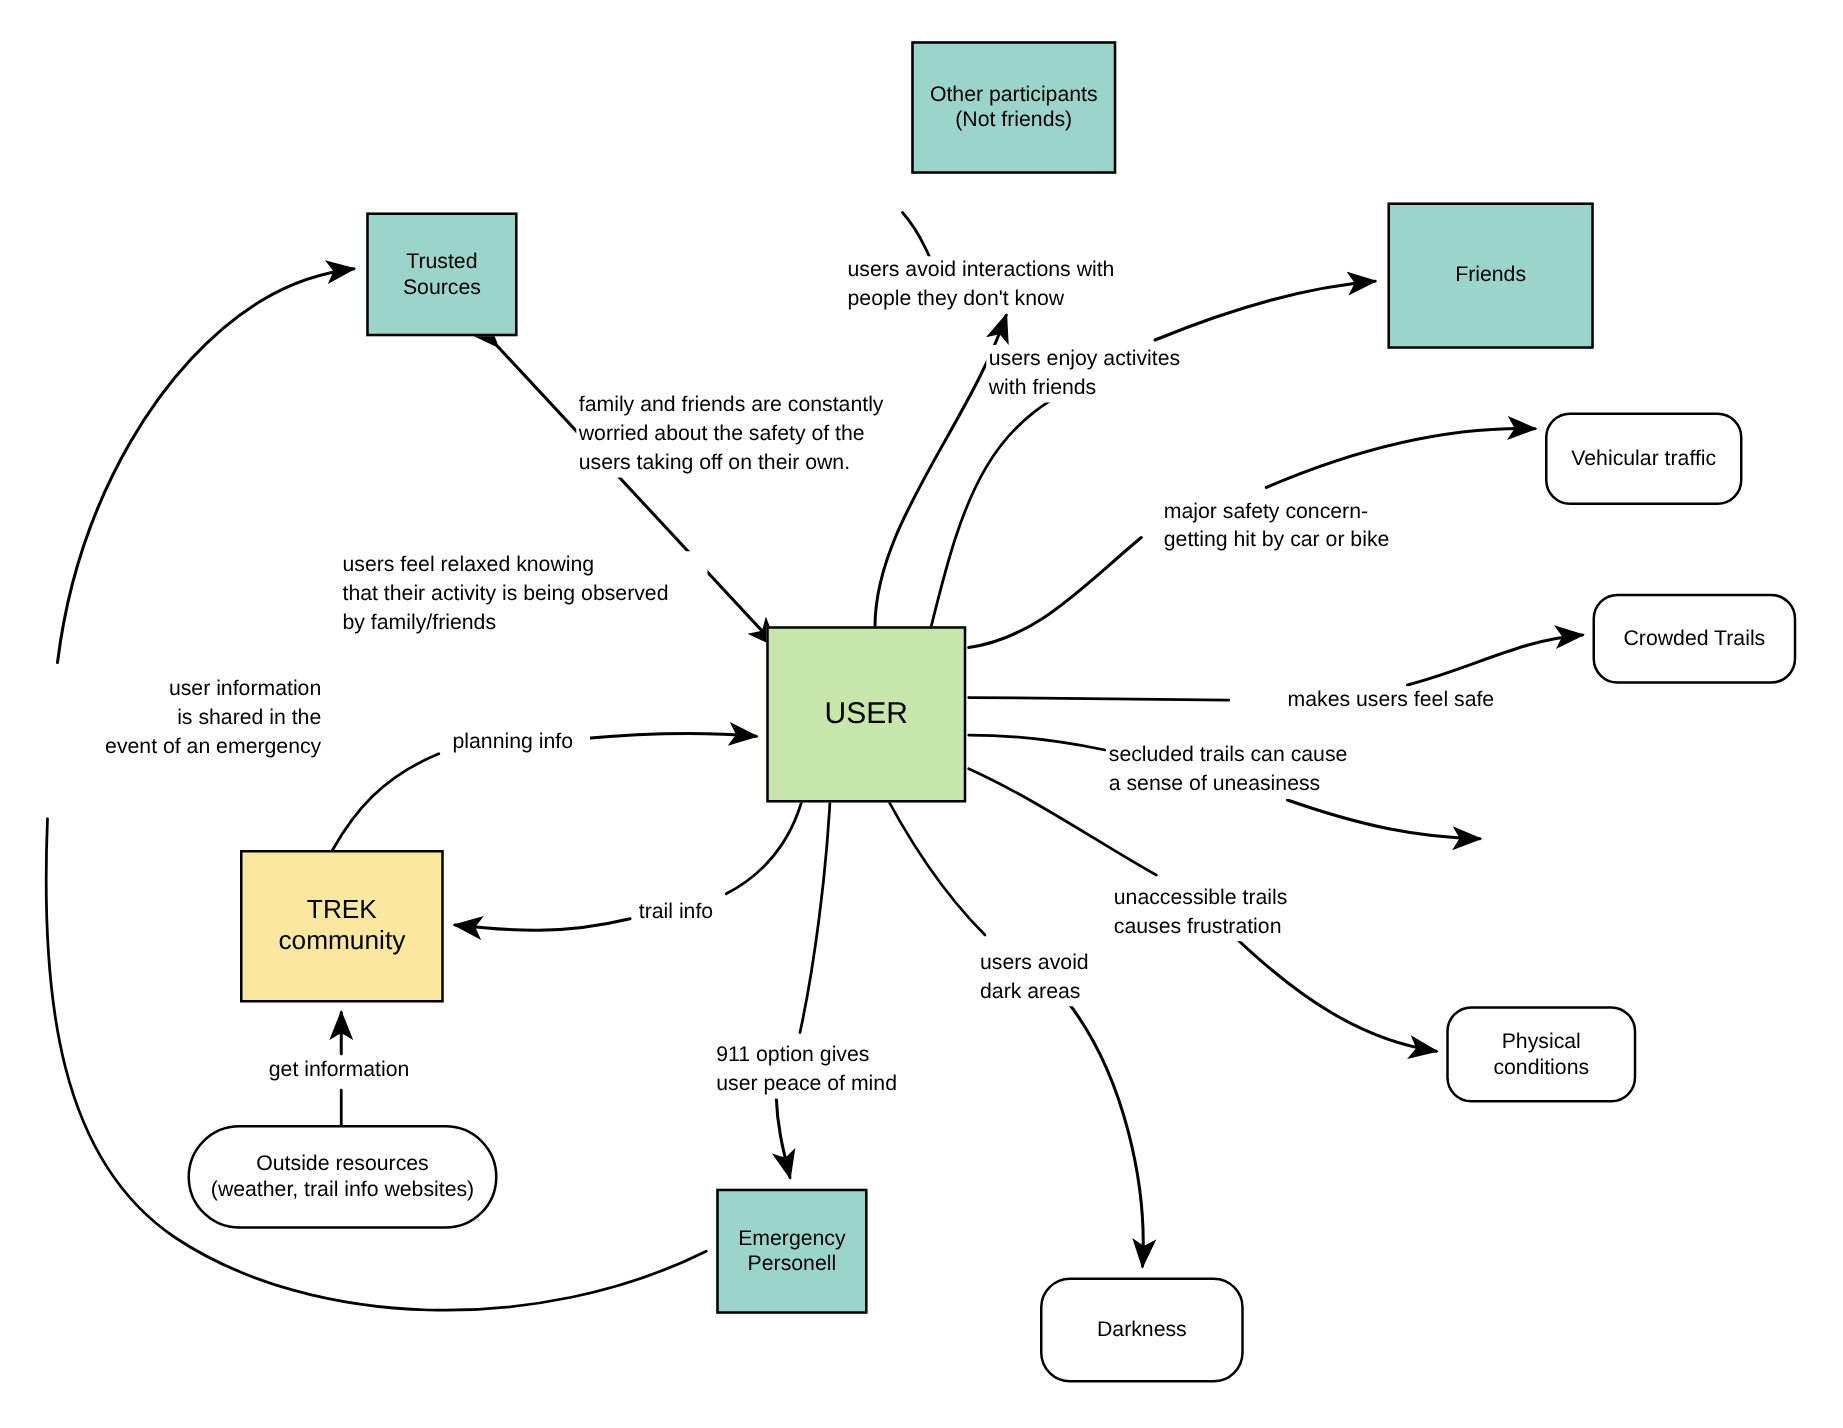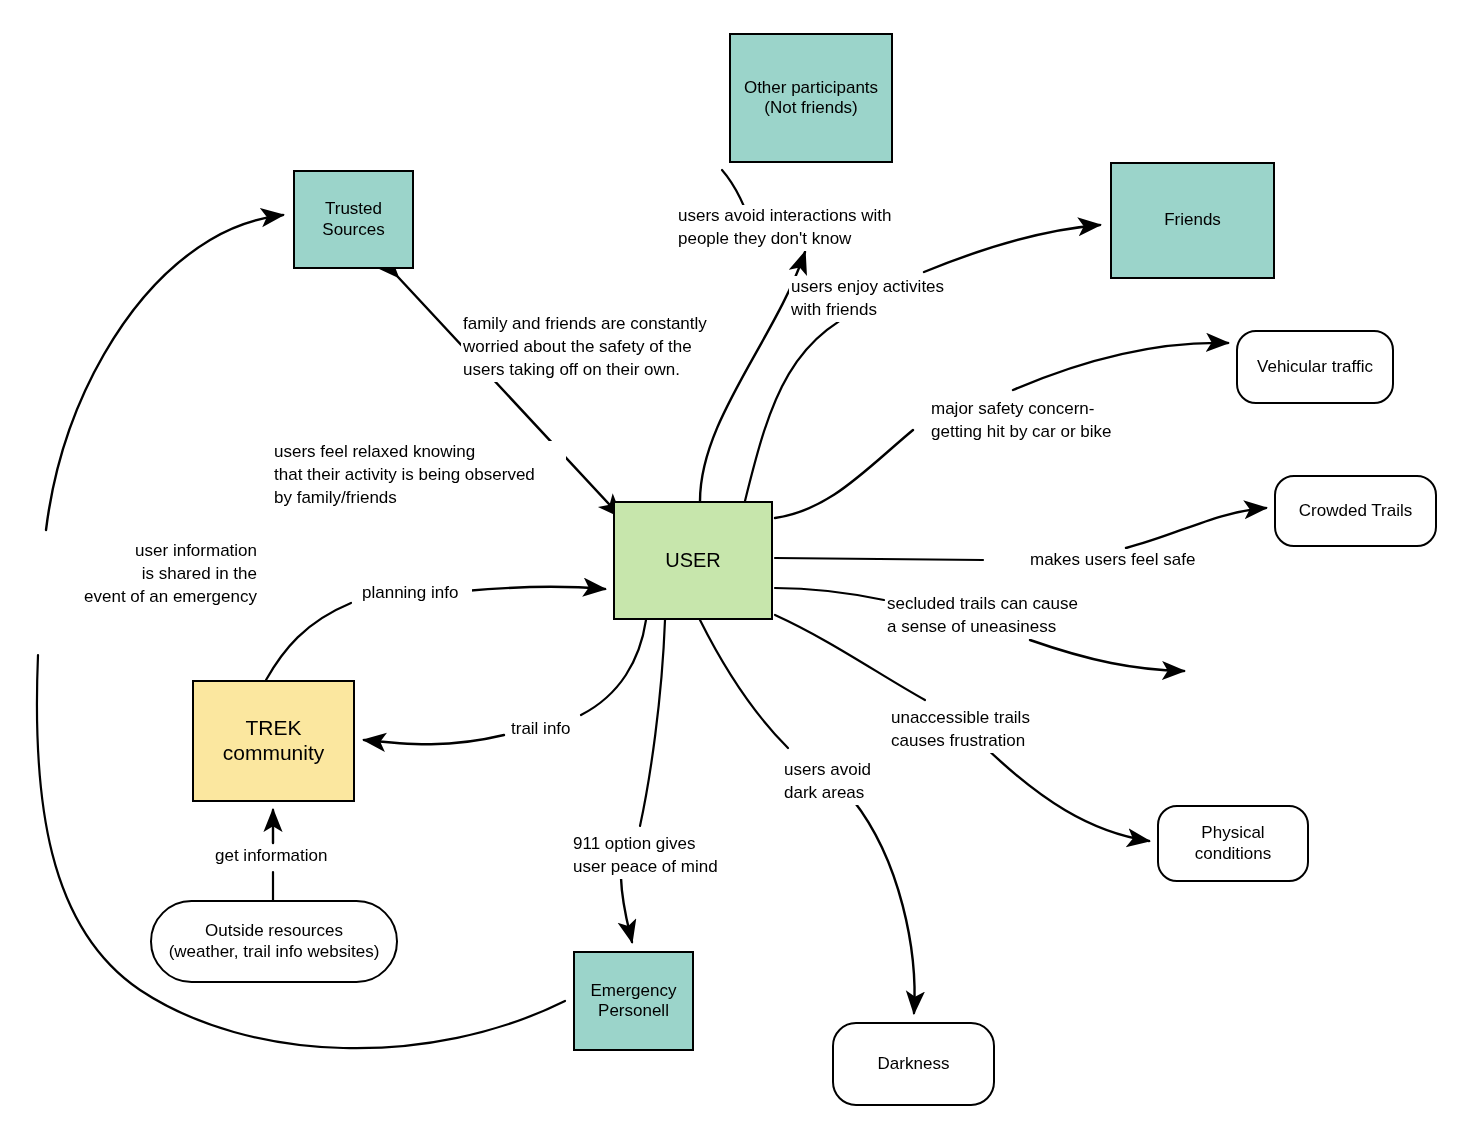--- a/index.html
+++ b/index.html
@@ -101,33 +101,33 @@
       <path d="M 273 843 L 273 810" marker-end="url(#ah)"></path>
 
       <path d="M 665 620 C 662 700 650 780 640 826" stroke-width="2.2"></path>
       <path d="M 621 878 C 622 905 628 925 632 942" marker-end="url(#ah)"></path>
 
       <path d="M 565 1001 C 430 1068 250 1063 140 990 C 48 928 32 800 38 655" stroke-width="2.2"></path>
       <path d="M 46 530 C 62 400 130 288 210 240 C 235 225 258 218 283 215" marker-end="url(#ah)"></path>
     </g>
   </svg>
 
-  <div class="node rect" style="left:729px; top:33px; width:164px; height:130px; background:#9bd4ca; font-size:17px;">Other participants
+  <div class="node rect" style="left:729px; top:33px; width:164px; height:106px; background:#9bd4ca; font-size:17px;">Other participants
 (Not friends)</div>
 
   <div class="node rect" style="left:293px; top:170px; width:121px; height:99px; background:#9bd4ca; font-size:17px;">Trusted
 Sources</div>
 
   <div class="node rect" style="left:1110px; top:162px; width:165px; height:117px; background:#9bd4ca; font-size:17px;">Friends</div>
 
   <div class="node rounded" style="left:1236px; top:314px; width:158px; height:74px; background:#ffffff; font-size:17px; border-radius:20px;margin-top:16px;">Vehicular traffic</div>
 
   <div class="node rounded" style="left:1274px; top:475px; width:163px; height:72px; background:#ffffff; font-size:17px; border-radius:20px;">Crowded Trails</div>
 
-  <div class="node rect" style="left:613px; top:501px; width:160px; height:119px; background:#c7e6ac; font-size:20px;">USER</div>
+  <div class="node rect" style="left:613px; top:501px; width:160px; height:141px; background:#c7e6ac; font-size:24px;">USER</div>
 
 
   <div class="node rect" style="left:192px; top:680px; width:163px; height:122px; background:#fbe79f; font-size:21px;">TREK
 community</div>
 
   <div class="node rounded" style="left:1157px; top:805px; width:152px; height:77px; background:#ffffff; font-size:17px; border-radius:20px;">Physical
 conditions</div>
 
   <div class="node pill" style="left:150px; top:900px; width:248px; height:83px; background:#ffffff; font-size:17px;">Outside resources
 (weather, trail info websites)</div>

